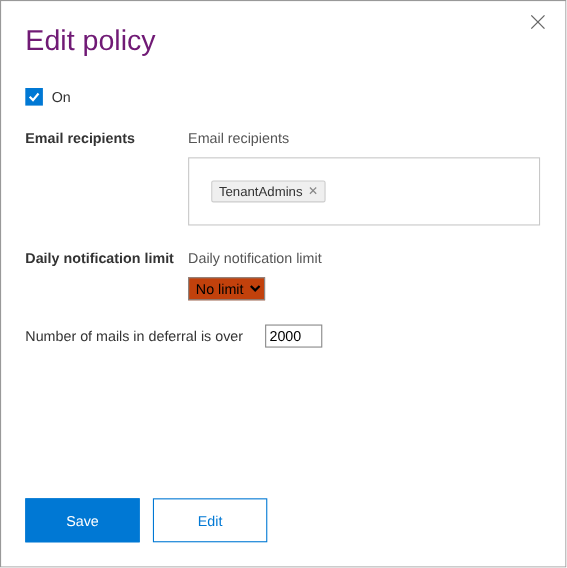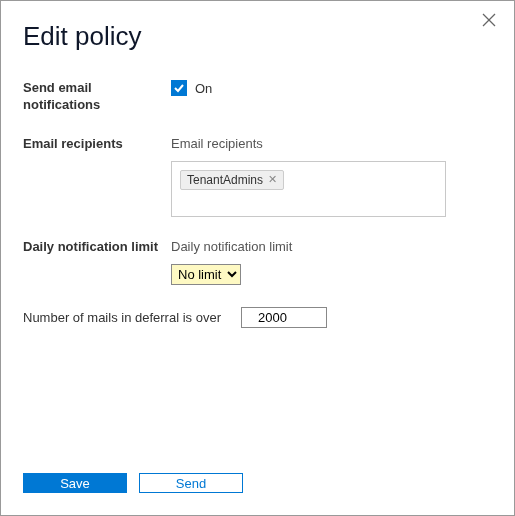--- a/index.html
+++ b/index.html
@@ -24,21 +24,21 @@
     width: 18px;
     height: 18px;
     cursor: pointer;
     color: #666;
   }
   .close-x svg { width: 14px; height: 14px; }
   h1.title {
     font-size: 26px;
     font-weight: 400;
     margin: 2px 0 28px 0;
-    color: #0f172a;
+    color: #701a75;
   }
   .row {
     display: flex;
     align-items: flex-start;
     margin-bottom: 22px;
   }
   .label-col {
     width: 148px;
     flex-shrink: 0;
     font-weight: 600;
@@ -67,22 +67,22 @@
   .checkbox svg { width: 12px; height: 12px; }
   .on-label { font-size: 13px; }
   .sublabel {
     font-size: 13px;
     color: #555;
     margin-bottom: 10px;
   }
   .tag-input {
     border: 1px solid #c8c8c8;
     min-height: 56px;
-    padding: 8px;
-    width: 275px;
+    padding: 20px;
+    width: 320px;
   }
   .tag {
     display: inline-flex;
     align-items: center;
     background: #efefef;
     border: 1px solid #ccc;
     border-radius: 2px;
     padding: 2px 6px;
     font-size: 12px;
     color: #333;
@@ -91,44 +91,44 @@
   .tag-remove {
     color: #888;
     cursor: pointer;
     font-size: 11px;
     line-height: 1;
   }
   .select {
     border: 1px solid #888;
     font-size: 13px;
     padding: 1px 2px;
-    background: #fef9c3;
+    background: #c2410c;
   }
   .threshold-line {
     display: flex;
     align-items: center;
     gap: 20px;
     font-size: 13px;
   }
   .number-input {
     border: 1px solid #888;
     font-size: 13px;
-    padding: 2px 16px;
-    width: 86px;
+    padding: 2px 3px;
+    width: 52px;
   }
   .button-bar {
     position: absolute;
     bottom: 22px;
     left: 22px;
     display: flex;
     gap: 12px;
   }
   .btn {
     width: 104px;
-    height: 20px;
+    height: 40px;
     font-size: 13px;
     display: flex;
     align-items: center;
     justify-content: center;
     cursor: pointer;
     font-family: inherit;
   }
   .btn-primary {
     background: #0078d4;
     color: #fff;
@@ -148,21 +148,20 @@
   <div class="close-x">
     <svg viewBox="0 0 14 14">
         <line x1="1" y1="1" x2="13" y2="13" stroke="#666" stroke-width="1.2"></line>
         <line x1="13" y1="1" x2="1" y2="13" stroke="#666" stroke-width="1.2"></line>
       </svg>
   </div>
 
   <h1 class="title">Edit policy</h1>
 
   <div class="row">
-    <div class="label-col">Send email notifications</div>
     <div class="field-col">
       <div class="checkbox-wrap">
         <div class="checkbox">
           <svg viewBox="0 0 12 12">
               <polyline points="2,6 5,9 10,3" fill="none" stroke="#fff" stroke-width="2"></polyline>
             </svg>
         </div>
         <span class="on-label">On</span>
       </div>
     </div>
@@ -195,16 +194,16 @@
     <div class="field-col">
       <div class="threshold-line">
         <span>Number of mails in deferral is over</span>
         <input class="number-input" type="text" value="2000" style="">
       </div>
     </div>
   </div>
 
   <div class="button-bar">
     <button class="btn btn-primary">Save</button>
-    <button class="btn btn-secondary">Send</button>
+    <button class="btn btn-secondary">Edit</button>
   </div>
 
 </div>
 
 </body></html>

